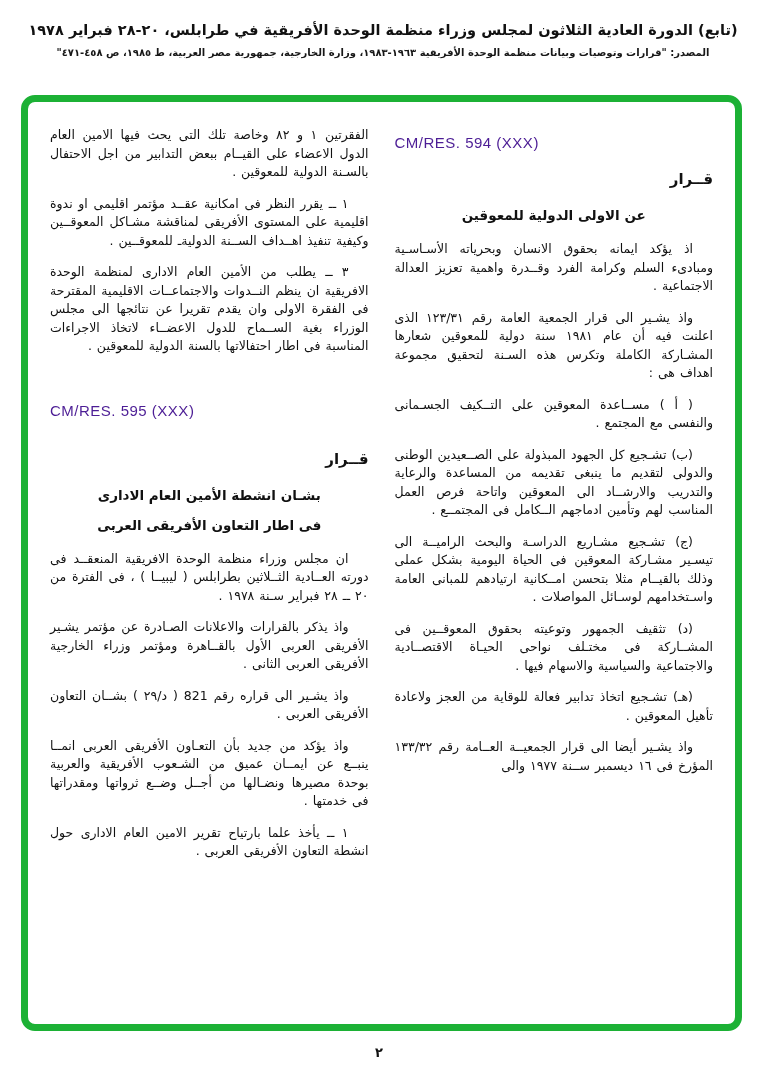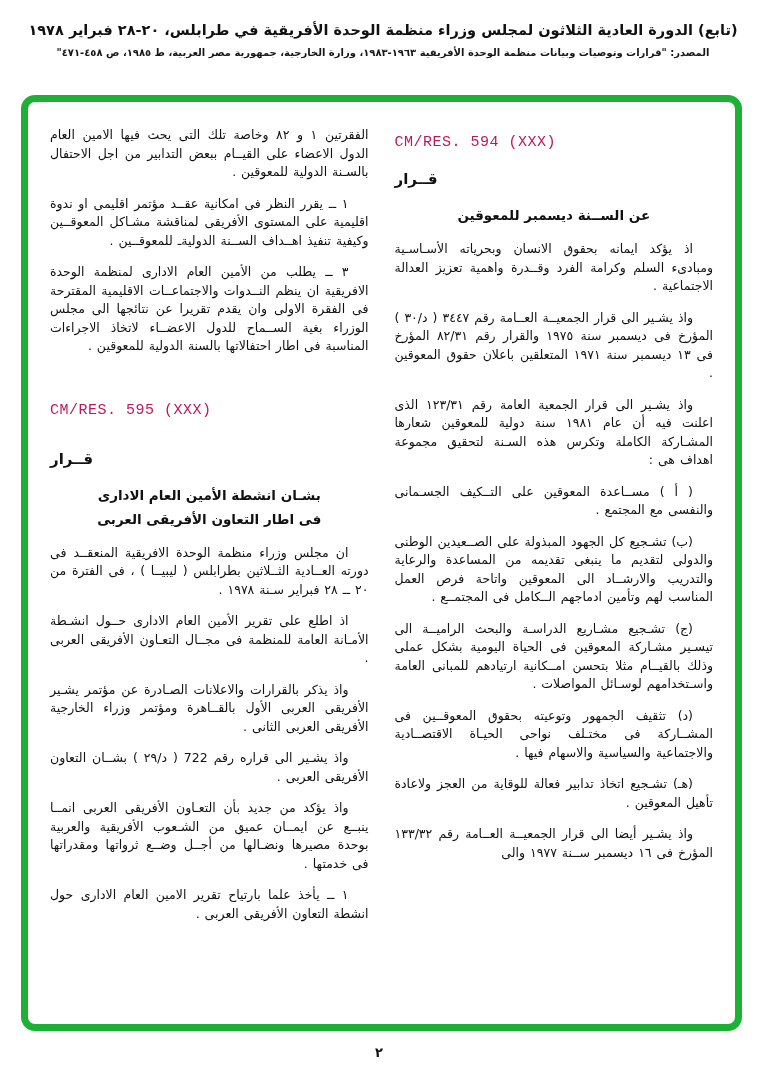--- a/index.html
+++ b/index.html
@@ -54,41 +54,41 @@
     flex: 1;
     direction: rtl;
     text-align: justify;
     font-size: 12.5px;
     line-height: 1.48;
   }
 
   .res-id {
     direction: ltr;
     text-align: left;
-    font-family: Liberation Mono, monospace;
+    font-family: Liberation Sans, sans-serif;
     font-size: 15px;
     letter-spacing: 0.5px;
-    color: #be185d;
+    color: #4c1d95;
   }
   .col-right .res-id { margin: 6px 0 14px 0; }
   .col-left  .res-id { margin: 44px 0 26px 0; }
 
   .res-title {
-    text-align: left;
+    text-align: right;
     font-weight: bold;
     font-size: 15px;
     margin: 10px 0 16px 0;
   }
   .res-subtitle {
     text-align: center;
     font-weight: bold;
     font-size: 13.5px;
     margin: 0 0 14px 0;
   }
-  .res-subtitle.tight { margin-bottom: 4px; }
+  .res-subtitle.tight { margin-bottom: 10px; }
 
   .para {
     margin-bottom: 13px;
     text-indent: 1.6em;
     word-spacing: 1px;
   }
   .para:last-child { margin-bottom: 0; }
 
   
   .footer {
@@ -111,44 +111,42 @@
     <div class="header-line1">(تابع) الدورة العادية الثلاثون لمجلس وزراء منظمة الوحدة الأفريقية في طرابلس، ٢٠-٢٨ فبراير ١٩٧٨</div>
     <div class="header-line2">المصدر: "قرارات وتوصيات وبيانات منظمة الوحدة الأفريقية ١٩٦٣-١٩٨٣، وزارة الخارجية، جمهورية مصر العربية، ط ١٩٨٥، ص ٤٥٨-٤٧١"</div>
   </div>
 
   <div class="frame">
     <div class="columns">
 
       <div class="col col-right">
         <div class="res-id">CM/RES. 594 (XXX)</div>
         <div class="res-title">قــرار</div>
-        <div class="res-subtitle">عن الســنة ديسمبر للمعوقين</div>
+        <div class="res-subtitle">عن الاولى الدولية للمعوقين</div>
         <p class="para">اذ يؤكد ايمانه بحقوق الانسان وبحرياته الأسـاسـية ومبادىء السلم وكرامة الفرد وقــدرة واهمية تعزيز العدالة الاجتماعية .</p>
-        <p class="para">واذ يشـير الى قرار الجمعيــة العــامة رقم ٣٤٤٧ ( د/٣٠ ) المؤرخ فى ديسمبر سنة ١٩٧٥ والقرار رقم ٨٢/٣١ المؤرخ فى ١٣ ديسمبر سنة ١٩٧١ المتعلقين باعلان حقوق المعوقين .</p>
         <p class="para">واذ يشـير الى قرار الجمعية العامة رقم ١٢٣/٣١ الذى اعلنت فيه أن عام ١٩٨١ سنة دولية للمعوقين شعارها المشـاركة الكاملة وتكرس هذه السـنة لتحقيق مجموعة اهداف هى :</p>
         <p class="para">( أ ) مســاعدة المعوقين على التــكيف الجسـمانى والنفسى مع المجتمع .</p>
         <p class="para">(ب) تشـجيع كل الجهود المبذولة على الصــعيدين الوطنى والدولى لتقديم ما ينبغى تقديمه من المساعدة والرعاية والتدريب والارشــاد الى المعوقين واتاحة فرص العمل المناسب لهم وتأمين ادماجهم الــكامل فى المجتمــع .</p>
         <p class="para">(ج) تشـجيع مشـاريع الدراسـة والبحث الراميــة الى تيسـير مشـاركة المعوقين فى الحياة اليومية بشكل عملى وذلك بالقيــام مثلا بتحسن امــكانية ارتيادهم للمبانى العامة واسـتخدامهم لوسـائل المواصلات .</p>
         <p class="para">(د) تثقيف الجمهور وتوعيته بحقوق المعوقــين فى المشــاركة فى مختـلف نواحى الحيـاة الاقتصــادية والاجتماعية والسياسية والاسهام فيها .</p>
         <p class="para">(هـ) تشـجيع اتخاذ تدابير فعالة للوقاية من العجز ولاعادة تأهيل المعوقين .</p>
         <p class="para">واذ يشـير أيضا الى قرار الجمعيــة العــامة رقم ١٣٣/٣٢ المؤرخ فى ١٦ ديسمبر ســنة ١٩٧٧ والى</p>
       </div>
 
       <div class="col col-left">
         <p class="para" style="text-indent:0;">الفقرتين ١ و ٨٢ وخاصة تلك التى يحث فيها الامين العام الدول الاعضاء على القيــام ببعض التدابير من اجل الاحتفال بالسـنة الدولية للمعوقين .</p>
         <p class="para">١ ــ يقرر النظر فى امكانية عقــد مؤتمر اقليمى او ندوة اقليمية على المستوى الأفريقى لمناقشة مشـاكل المعوقــين وكيفية تنفيذ اهــداف الســنة الدوليةـ للمعوقــين .</p>
         <p class="para">٣ ــ يطلب من الأمين العام الادارى لمنظمة الوحدة الافريقية ان ينظم النــدوات والاجتماعــات الاقليمية المقترحة فى الفقرة الاولى وان يقدم تقريرا عن نتائجها الى مجلس الوزراء بغية الســماح للدول الاعضــاء لاتخاذ الاجراءات المناسبة فى اطار احتفالاتها بالسنة الدولية للمعوقين .</p>
         <div class="res-id">CM/RES. 595 (XXX)</div>
         <div class="res-title">قــرار</div>
         <div class="res-subtitle tight">بشـان انشطة الأمين العام الادارى</div>
         <div class="res-subtitle">فى اطار التعاون الأفريقى العربى</div>
         <p class="para">ان مجلس وزراء منظمة الوحدة الافريقية المنعقــد فى دورته العــادية الثــلاثين بطرابلس ( ليبيــا ) ، فى الفترة من ٢٠ ــ ٢٨ فبراير سـنة ١٩٧٨ .</p>
-        <p class="para">اذ اطلع على تقرير الأمين العام الادارى حــول انشـطة الأمـانة العامة للمنظمة فى مجــال التعـاون الأفريقى العربى .</p>
         <p class="para">واذ يذكر بالقرارات والاعلانات الصـادرة عن مؤتمر يشـير الأفريقى العربى الأول بالقــاهرة ومؤتمر وزراء الخارجية الأفريقى العربى الثانى .</p>
-        <p class="para">واذ يشـير الى قراره رقم 722 ( د/٢٩ ) بشــان التعاون الأفريقى العربى .</p>
+        <p class="para">واذ يشـير الى قراره رقم 821 ( د/٢٩ ) بشــان التعاون الأفريقى العربى .</p>
         <p class="para">واذ يؤكد من جديد بأن التعـاون الأفريقى العربى انمــا ينبــع عن ايمــان عميق من الشـعوب الأفريقية والعربية بوحدة مصيرها ونضـالها من أجــل وضــع ثرواتها ومقدراتها فى خدمتها .</p>
         <p class="para">١ ــ يأخذ علما بارتياح تقرير الامين العام الادارى حول انشطة التعاون الأفريقى العربى .</p>
       </div>
 
     </div>
   </div>
 
   <div class="footer">
     <span class="page-number">٢</span>
   </div>

